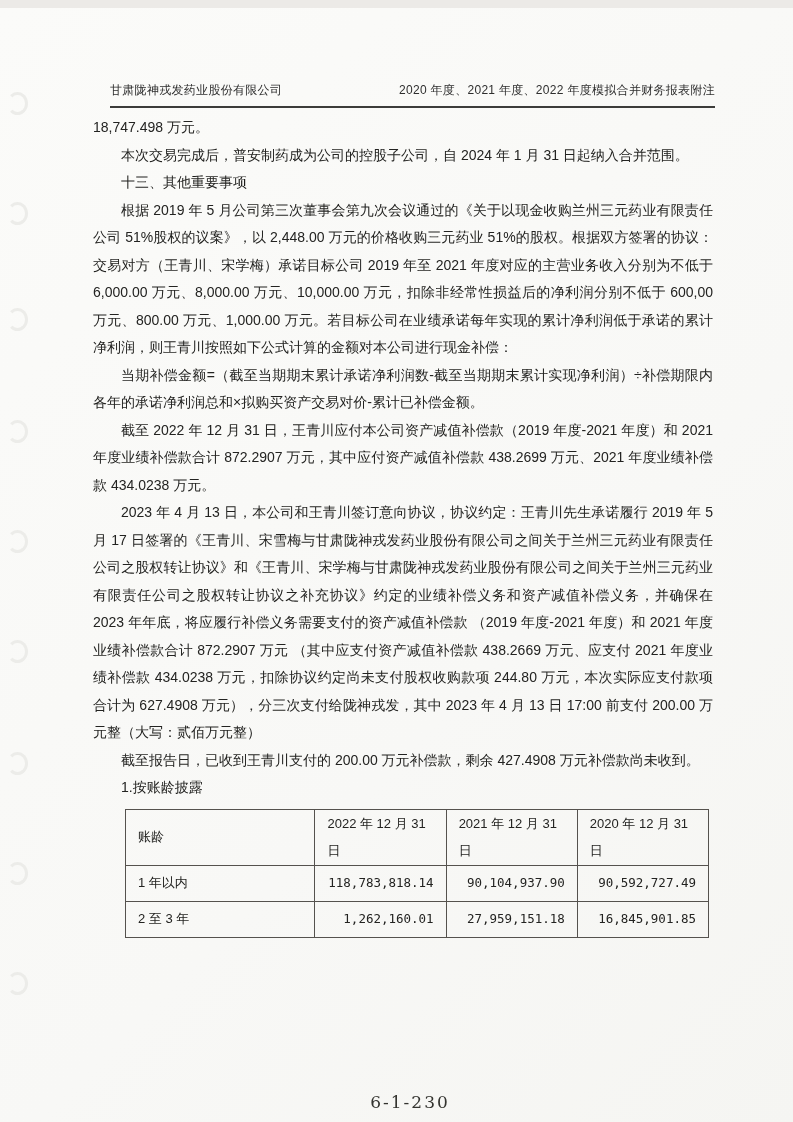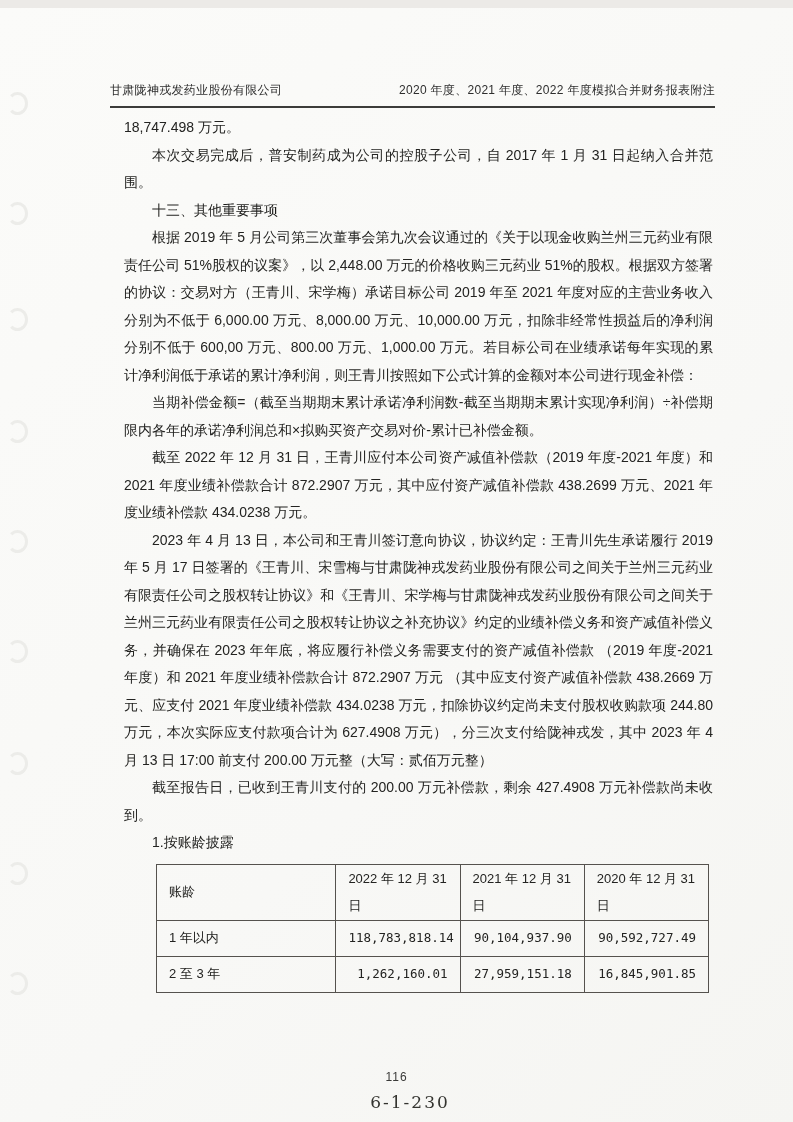--- a/index.html
+++ b/index.html
@@ -16,21 +16,21 @@
     position:absolute; left:110px; right:78px; top:74px;
     display:flex; justify-content:space-between; align-items:flex-end;
     font-size:12px; color:#2e2e2e;
     padding-bottom:7px;
     border-bottom:2px solid #3c3c3a;
     letter-spacing:0.3px;
   }
   .doc-header .company { font-weight:500; }
   .doc-header .report-title { font-weight:500; }
   .content {
-    position:absolute; left:124px; right:80px; top:106px;
+    position:absolute; left:93px; right:80px; top:106px;
     font-size:14px; line-height:27.5px;
     text-align:justify;
     color:#232321;
   }
   .content p { margin:0; text-indent:2em; }
   .content p.noindent { text-indent:0; }
   .content p.h1 { font-weight:normal; color:#1c1c1a; }
   .content p.h2 { font-weight:bold; color:#1c1c1a; }
   .aging-table {
     border-collapse:collapse;
@@ -79,21 +79,21 @@
   <div class="bind-mark" style="top:854px"></div>
   <div class="bind-mark" style="top:964px"></div>
 
   <div class="doc-header">
     <span class="company">甘肃陇神戎发药业股份有限公司</span>
     <span class="report-title">2020 年度、2021 年度、2022 年度模拟合并财务报表附注</span>
   </div>
 
   <div class="content">
     <p class="noindent">18,747.498 万元。</p>
-    <p>本次交易完成后，普安制药成为公司的控股子公司，自 2017 年 1 月 31 日起纳入合并范围。</p>
+    <p>本次交易完成后，普安制药成为公司的控股子公司，自 2024 年 1 月 31 日起纳入合并范围。</p>
     <p class="h1">十三、其他重要事项</p>
     <p>根据 2019 年 5 月公司第三次董事会第九次会议通过的《关于以现金收购兰州三元药业有限责任公司 51%股权的议案》，以 2,448.00 万元的价格收购三元药业 51%的股权。根据双方签署的协议：交易对方（王青川、宋学梅）承诺目标公司 2019 年至 2021 年度对应的主营业务收入分别为不低于 6,000.00 万元、8,000.00 万元、10,000.00 万元，扣除非经常性损益后的净利润分别不低于 600,00 万元、800.00 万元、1,000.00 万元。若目标公司在业绩承诺每年实现的累计净利润低于承诺的累计净利润，则王青川按照如下公式计算的金额对本公司进行现金补偿：</p>
     <p>当期补偿金额=（截至当期期末累计承诺净利润数-截至当期期末累计实现净利润）÷补偿期限内各年的承诺净利润总和×拟购买资产交易对价-累计已补偿金额。</p>
     <p>截至 2022 年 12 月 31 日，王青川应付本公司资产减值补偿款（2019 年度-2021 年度）和 2021 年度业绩补偿款合计 872.2907 万元，其中应付资产减值补偿款 438.2699 万元、2021 年度业绩补偿款 434.0238 万元。</p>
     <p>2023 年 4 月 13 日，本公司和王青川签订意向协议，协议约定：王青川先生承诺履行 2019 年 5 月 17 日签署的《王青川、宋雪梅与甘肃陇神戎发药业股份有限公司之间关于兰州三元药业有限责任公司之股权转让协议》和《王青川、宋学梅与甘肃陇神戎发药业股份有限公司之间关于兰州三元药业有限责任公司之股权转让协议之补充协议》约定的业绩补偿义务和资产减值补偿义务，并确保在 2023 年年底，将应履行补偿义务需要支付的资产减值补偿款 （2019 年度-2021 年度）和 2021 年度业绩补偿款合计 872.2907 万元 （其中应支付资产减值补偿款 438.2669 万元、应支付 2021 年度业绩补偿款 434.0238 万元，扣除协议约定尚未支付股权收购款项 244.80 万元，本次实际应支付款项合计为 627.4908 万元），分三次支付给陇神戎发，其中 2023 年 4 月 13 日 17:00 前支付 200.00 万元整（大写：贰佰万元整）</p>
     <p>截至报告日，已收到王青川支付的 200.00 万元补偿款，剩余 427.4908 万元补偿款尚未收到。</p>
     <p>1.按账龄披露</p>
 
     <table class="aging-table">
       <colgroup>
@@ -118,16 +118,15 @@
       <tr>
         <td class="label">2 至 3 年</td>
         <td class="num">1,262,160.01</td>
         <td class="num">27,959,151.18</td>
         <td class="num">16,845,901.85</td>
       </tr>
     </tbody>
       </table>
   </div>
 
-  <div class="page-footer page-number">116</div>
   <div class="page-footer doc-code">6-1-230</div>
 
 </div>
 
 </body></html>

